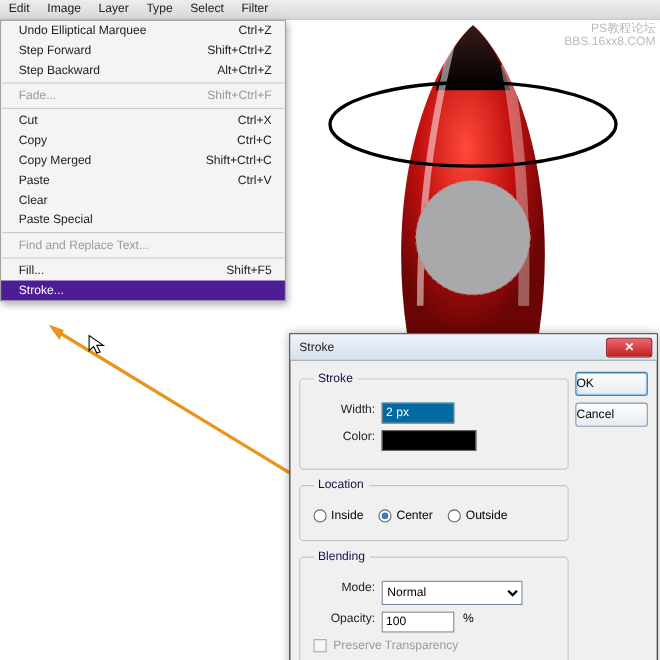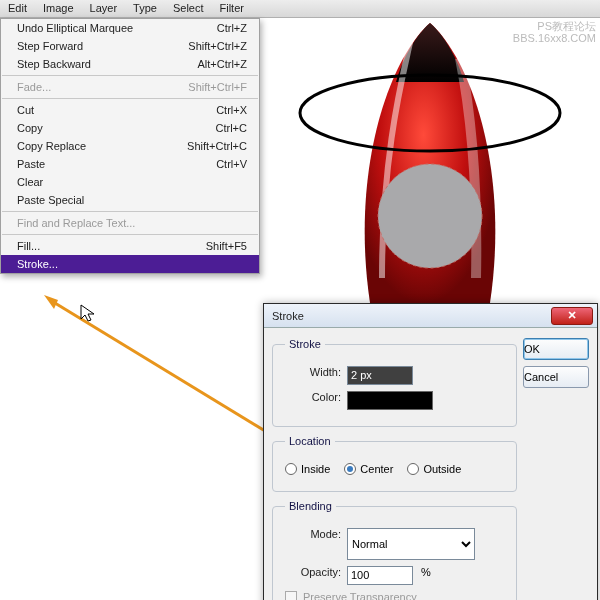--- a/index.html
+++ b/index.html
@@ -20,26 +20,26 @@
 .dbody{display:flex;padding:10px 8px}
 .leftcol{flex:1}
 .rightcol{width:72px;display:flex;flex-direction:column;gap:6px;padding-left:6px}
 .btn{height:22px;border:1px solid #8a99ad;border-radius:3px;background:linear-gradient(#fdfdfd,#e6ecf3);text-align:left;line-height:20px}
 .btn.def{border:1px solid #3c7fb1;box-shadow:0 0 0 1px #8fc6ea inset}
 fieldset{border:1px solid #c0c7d0;border-radius:4px;margin-bottom:8px;padding:10px 10px 10px 12px}
 legend{padding:0 4px;color:#114}
 .row{display:flex;align-items:flex-start;margin:6px 0}
 .lab{width:56px;text-align:right;margin-right:6px;color:#222}
 .txt{width:66px;height:19px;border:1px solid #7a8a9a;background:#fff;padding:2px 3px}
-.txt.sel{background:#404040;color:#fff}
+.txt.sel{background:#0369a1;color:#fff}
 .swatch{width:86px;height:19px;border:1px solid #666;background:#000}
 .radio{width:12px;height:12px;border:1px solid #666;border-radius:50%;margin-right:4px;display:inline-flex;align-items:center;justify-content:center;background:#fff}
 .radio.on::after{content:"";width:6px;height:6px;border-radius:50%;background:#3a7bbf}
 .rlab{margin-right:14px}
-select{width:128px;height:32px;border:1px solid #7a8a9a;background:#fff}
+select{width:128px;height:22px;border:1px solid #7a8a9a;background:#fff}
 .chk{width:12px;height:12px;border:1px solid #aaa;background:#f6f6f6;margin-right:6px}
 .cursor{position:absolute;top:304px;left:80px;z-index:20}
 .arrow-ann{position:absolute;background:#e8951c;height:3px}
 .arrow-ann::after{content:"";position:absolute;right:-10px;top:-5px;border:6px solid transparent;border-left:10px solid #e8951c}
 .arrow-ann.rev::after{right:auto;left:-10px;border-left:6px solid transparent;border-right:10px solid #e8951c}
 </style>
 </head>
 <body>
 
 <div class="menubar">
@@ -72,21 +72,21 @@
     <div class="sep"></div>
     <div class="mi">
       <span>Cut</span>
       <span>Ctrl+X</span>
     </div>
     <div class="mi">
       <span>Copy</span>
       <span>Ctrl+C</span>
     </div>
     <div class="mi">
-      <span>Copy Replace</span>
+      <span>Copy Merged</span>
       <span>Shift+Ctrl+C</span>
     </div>
     <div class="mi">
       <span>Paste</span>
       <span>Ctrl+V</span>
     </div>
     <div class="mi">
       <span>Clear</span>
       <span></span>
     </div>

